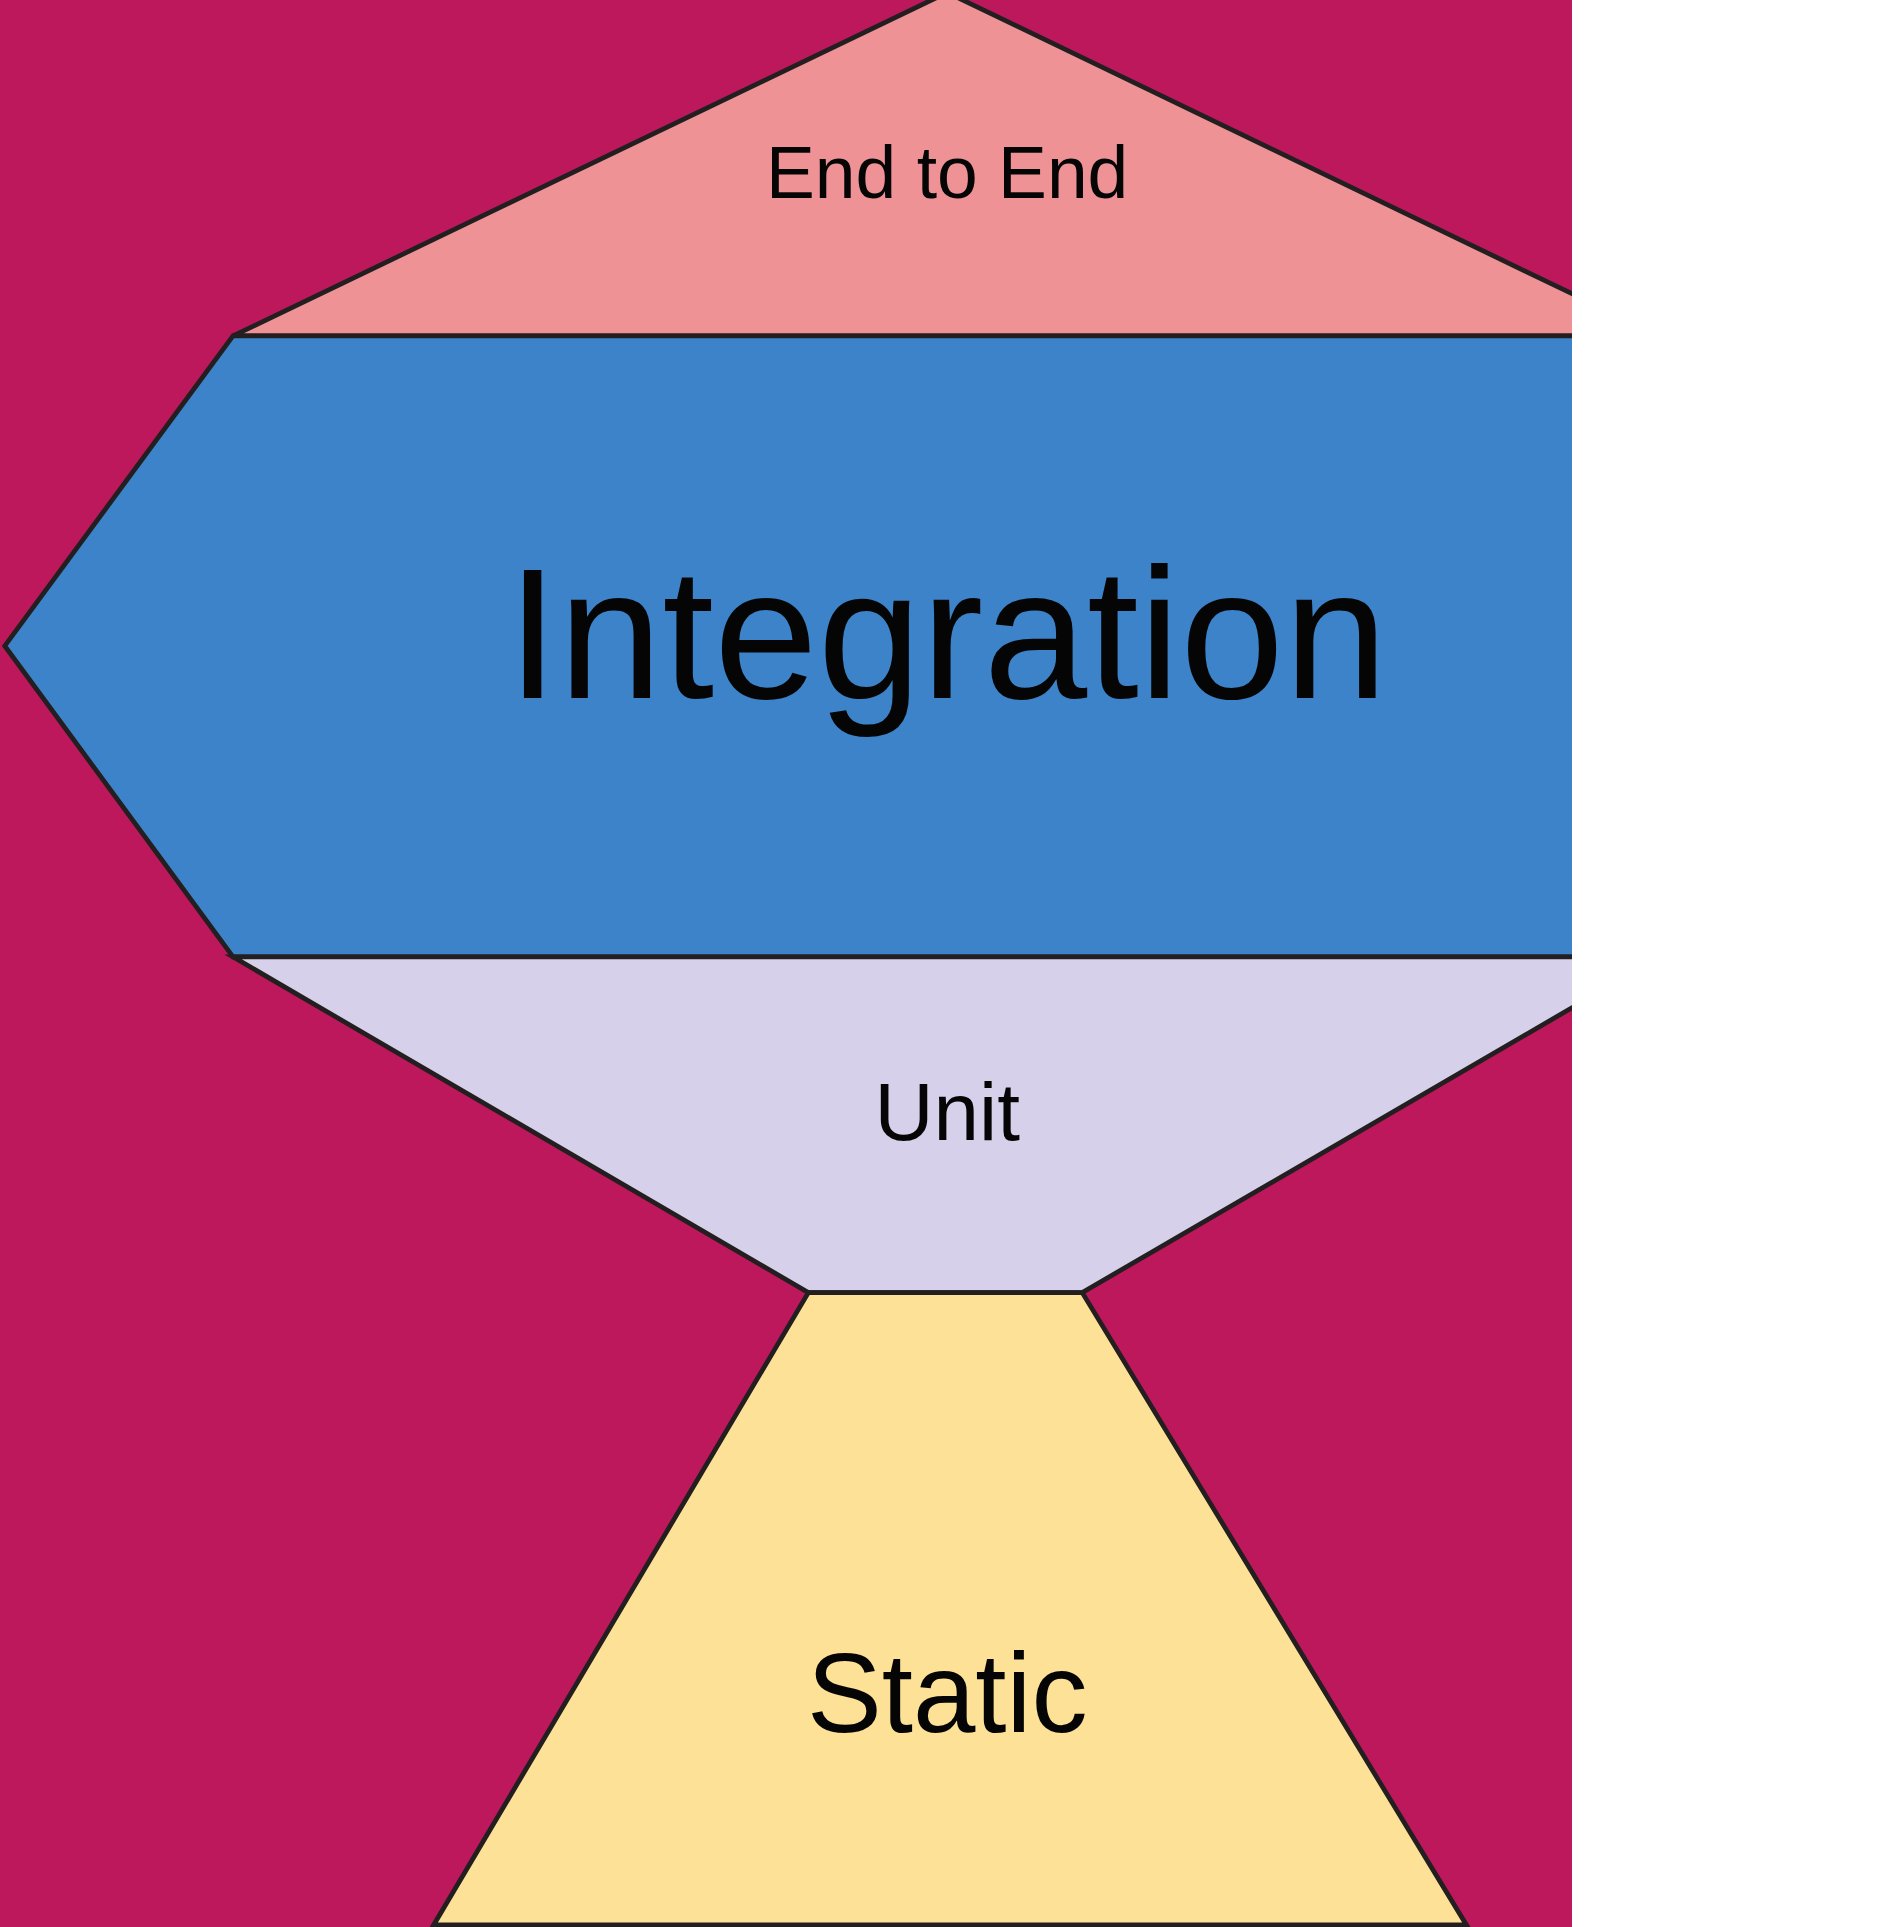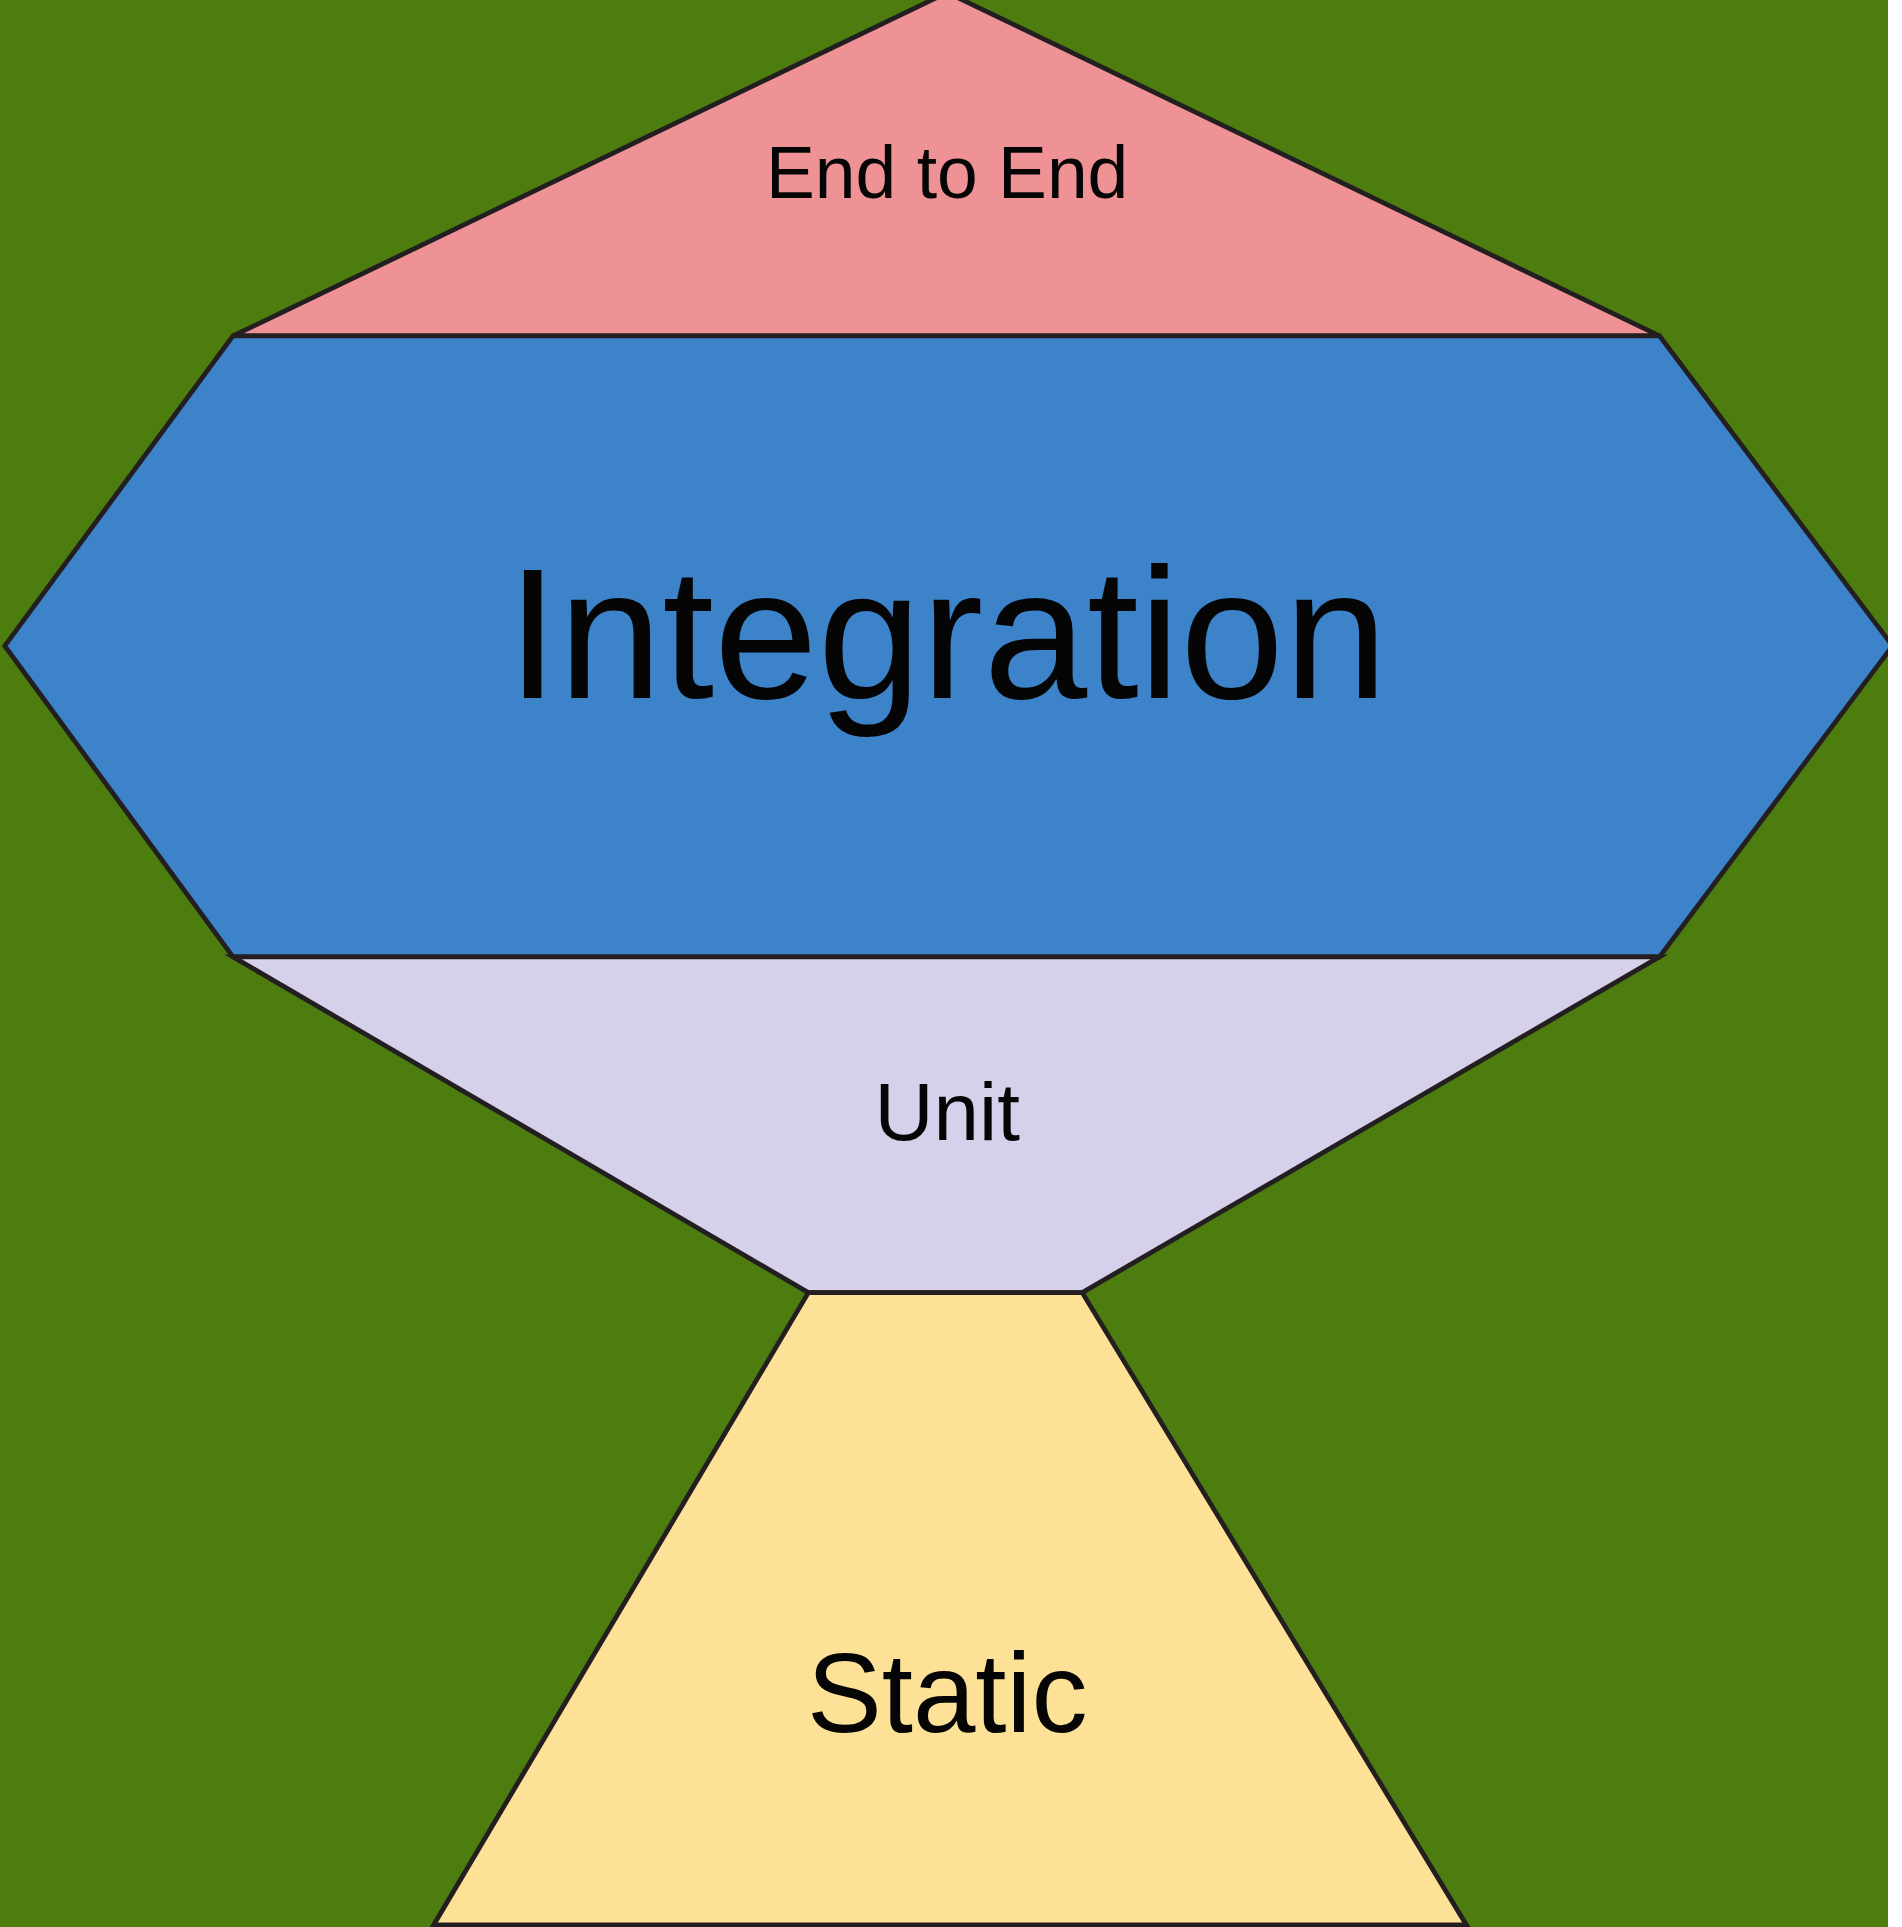--- a/index.html
+++ b/index.html
@@ -5,23 +5,23 @@
   html, body {
     margin: 0;
     padding: 0;
     background: #ffffff;
   }
   body {
     font-family: "Liberation Sans", sans-serif;
   }
   #stage {
     position: relative;
-    width: 1888px;
+    width: 1572px;
     height: 1928px;
-    background: #4d7c0f;
+    background: #be185d;
     overflow: hidden;
   }
   #trophy-svg {
     position: absolute;
     top: 0;
     left: 0;
     width: 1902px;
     height: 1928px;
     display: block;
   }

